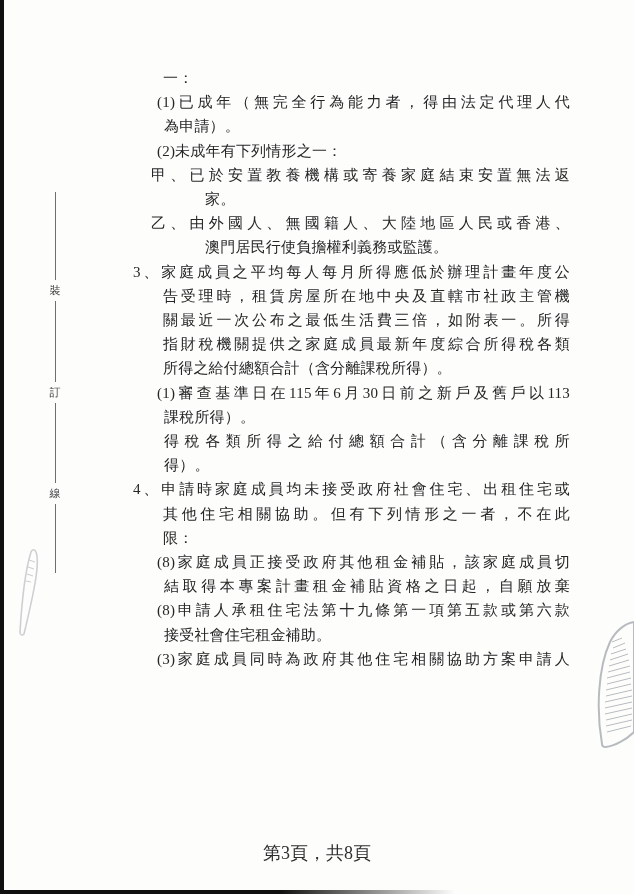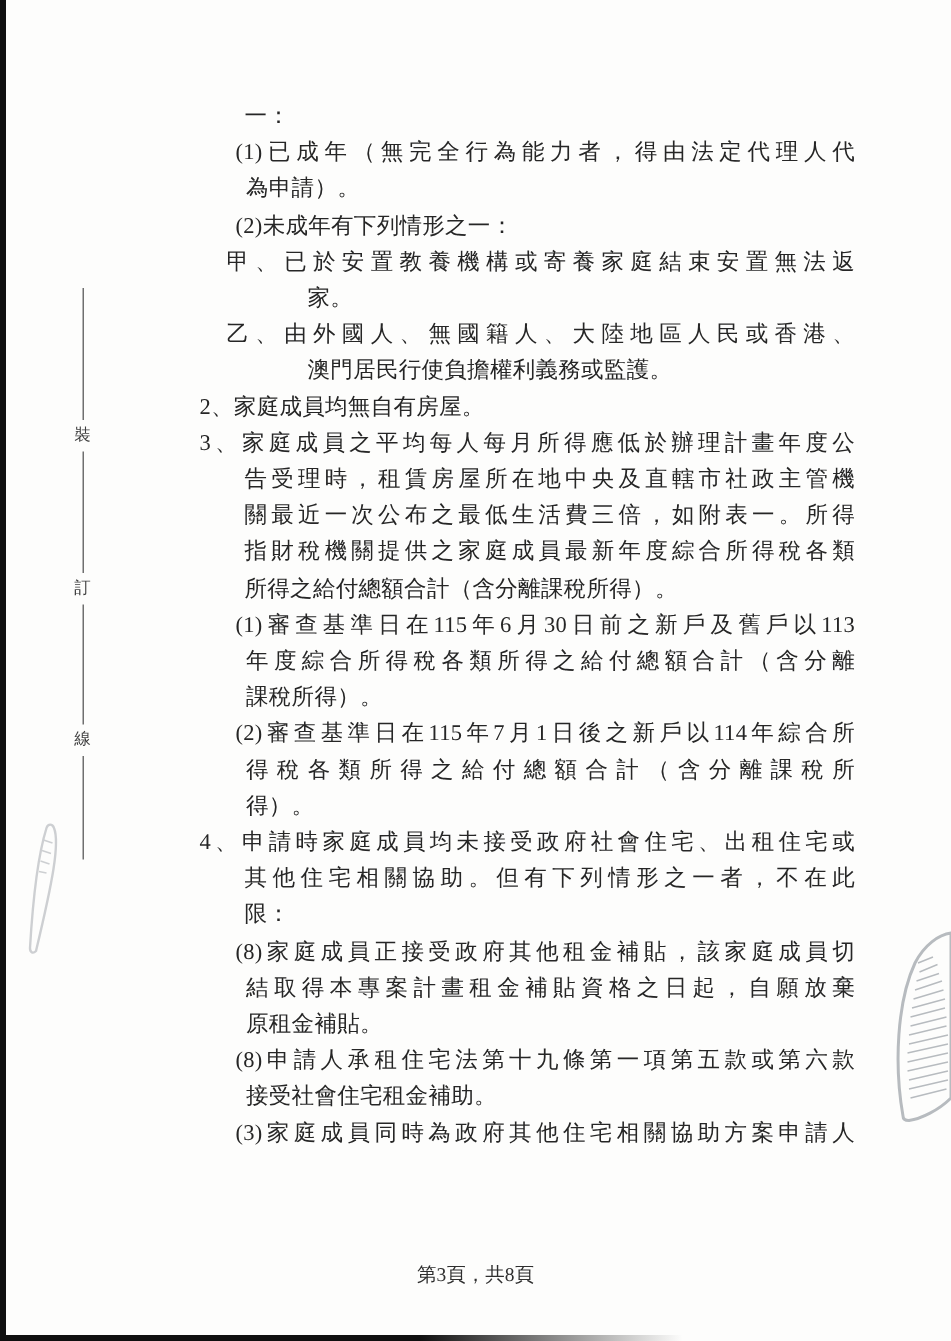--- a/index.html
+++ b/index.html
@@ -45,21 +45,21 @@
   .fill { text-align:justify; text-align-last:justify; }
   .l1  { margin-left:0; }
   .l1c { margin-left:30px; }
   .l2  { margin-left:24px; }
   .l2c { margin-left:31px; }
   .l3  { margin-left:18px; }
   .l3c { margin-left:72px; }
   
   .page-footer {
     position:absolute; left:0; top:841px; width:634px;
-    text-align:center; font-size:13px; color:#2e2e2e;
+    text-align:center; font-size:18px; color:#2e2e2e;
   }
   
   .stamp { position:absolute; pointer-events:none; }
   .stamp-left { left:2px; top:548px; width:46px; height:92px; opacity:0.55; }
   .stamp-right { left:588px; top:620px; width:46px; height:128px; opacity:0.7; }
 </style>
 </head>
 <body>
 
 <div class="page">
@@ -95,38 +95,34 @@
 
   <main class="content" id="doc-lines">
       <div class="line l1c">一：</div>
       <div class="line l2 fill">(1)已成年（無完全行為能力者，得由法定代理人代</div>
       <div class="line l2c">為申請）。</div>
       <div class="line l2">(2)未成年有下列情形之一：</div>
       <div class="line l3 fill">甲、已於安置教養機構或寄養家庭結束安置無法返</div>
       <div class="line l3c">家。</div>
       <div class="line l3 fill">乙、由外國人、無國籍人、大陸地區人民或香港、</div>
       <div class="line l3c">澳門居民行使負擔權利義務或監護。</div>
-      <div class="line l1">2、家庭成員均無自有房屋。</div>
       <div class="line l1 fill">3、家庭成員之平均每人每月所得應低於辦理計畫年度公</div>
       <div class="line l1c fill">告受理時，租賃房屋所在地中央及直轄市社政主管機</div>
       <div class="line l1c fill">關最近一次公布之最低生活費三倍，如附表一。所得</div>
       <div class="line l1c fill">指財稅機關提供之家庭成員最新年度綜合所得稅各類</div>
       <div class="line l1c">所得之給付總額合計（含分離課稅所得）。</div>
       <div class="line l2 fill">(1)審查基準日在115年6月30日前之新戶及舊戶以113</div>
-      <div class="line l2c fill">年度綜合所得稅各類所得之給付總額合計（含分離</div>
       <div class="line l2c">課稅所得）。</div>
-      <div class="line l2 fill">(2)審查基準日在115年7月1日後之新戶以114年綜合所</div>
       <div class="line l2c fill">得稅各類所得之給付總額合計（含分離課稅所</div>
       <div class="line l2c">得）。</div>
       <div class="line l1 fill">4、申請時家庭成員均未接受政府社會住宅、出租住宅或</div>
       <div class="line l1c fill">其他住宅相關協助。但有下列情形之一者，不在此</div>
       <div class="line l1c">限：</div>
       <div class="line l2 fill">(8)家庭成員正接受政府其他租金補貼，該家庭成員切</div>
       <div class="line l2c fill">結取得本專案計畫租金補貼資格之日起，自願放棄</div>
-      <div class="line l2c">原租金補貼。</div>
       <div class="line l2 fill">(8)申請人承租住宅法第十九條第一項第五款或第六款</div>
       <div class="line l2c">接受社會住宅租金補助。</div>
       <div class="line l2 fill">(3)家庭成員同時為政府其他住宅相關協助方案申請人</div>
     </main>
 
   <footer class="page-footer">第3頁，共8頁</footer>
 
 </div>
 
 </body></html>

